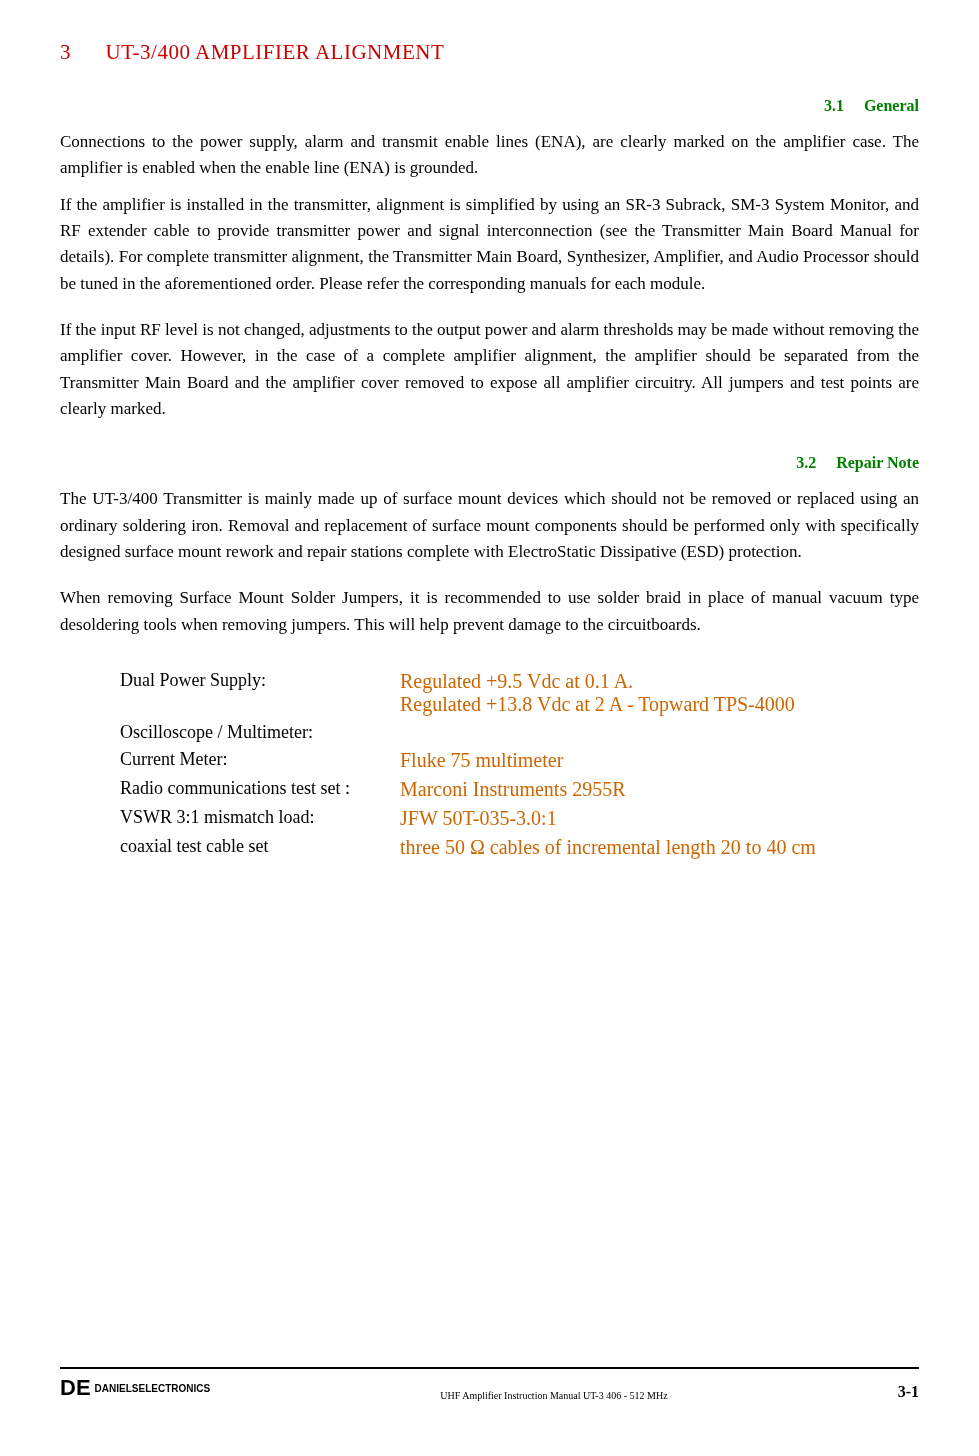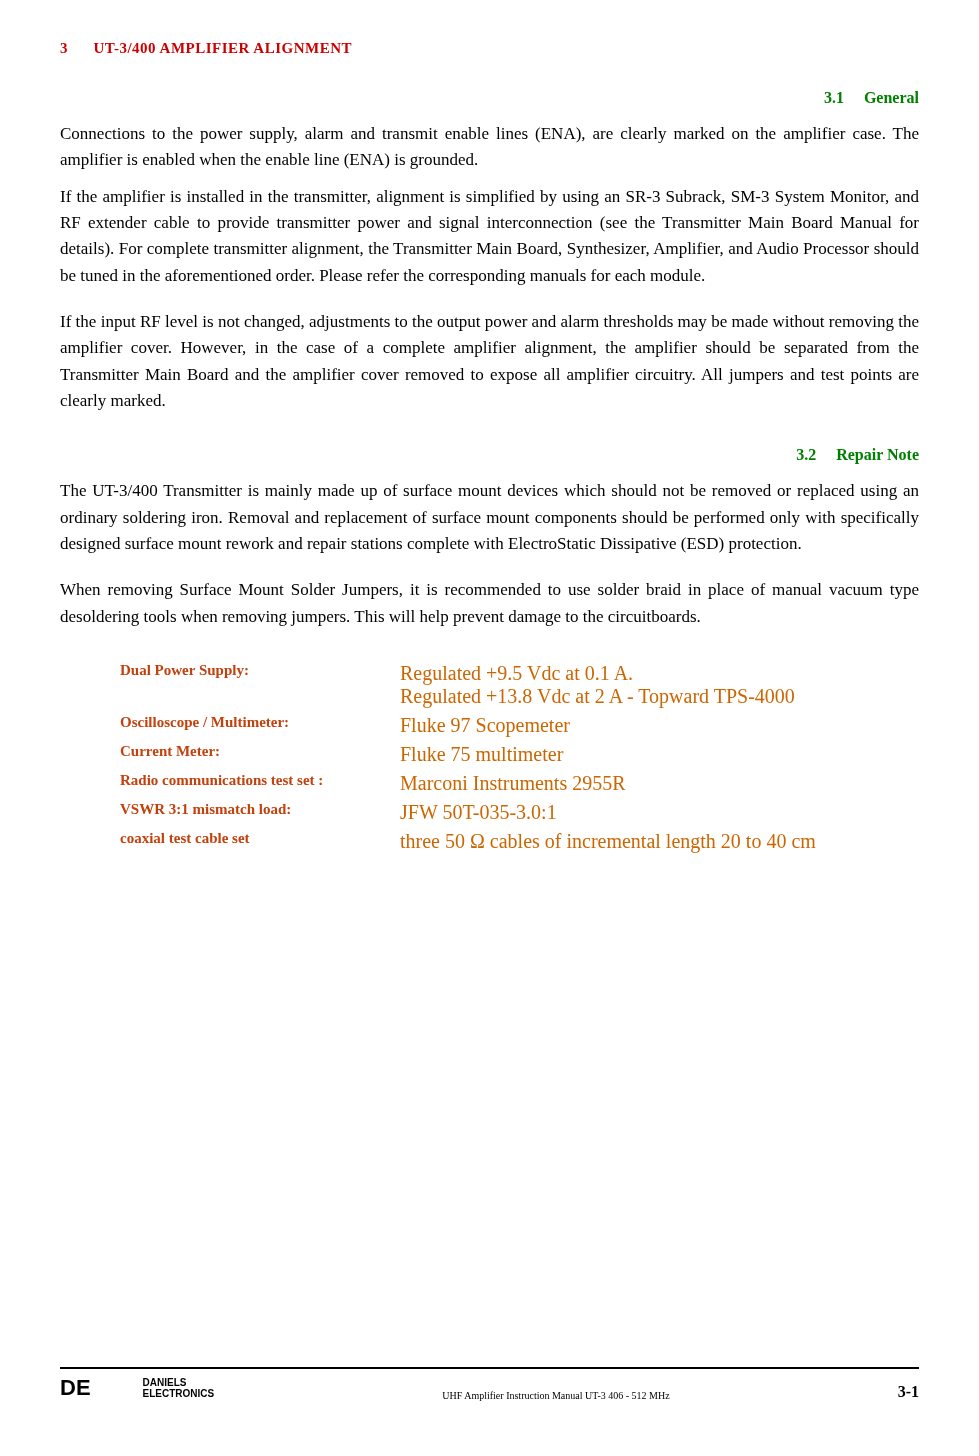--- a/index.html
+++ b/index.html
@@ -19,22 +19,22 @@
     }
 
     .page-container {
       width: 979px;
       min-height: 1456px;
       padding: 40px 60px 60px 60px;
       position: relative;
     }
 
     .chapter-title {
-      font-size: 15px;
-      font-weight: bold;
+      font-size: 21px;
+      font-weight: normal;
       color: #cc0000;
       margin-bottom: 24px;
       letter-spacing: 0.5px;
     }
 
     .section-heading {
       font-size: 16px;
       font-weight: bold;
       color: #008000;
       margin-bottom: 14px;
@@ -64,25 +64,24 @@
       width: calc(100% - 60px);
     }
 
     .equipment-row {
       display: flex;
       margin-bottom: 6px;
       align-items: flex-start;
     }
 
     .equip-label {
-      color: #c2410c;
-      font-size: 15px;
+      color: #000000;
+      font-size: 18px;
       min-width: 280px;
       flex-shrink: 0;
-      font-weight: bold;
     }
 
     .equip-value {
       color: #cc6600;
       font-size: 20px;
       flex: 1;
     }
 
     .equip-value-block {
       display: flex;
@@ -114,27 +113,25 @@
 
     .footer-de {
       font-size: 22px;
       font-weight: bold;
       color: #000000;
       font-family: Arial, sans-serif;
     }
 
     .footer-company {
       display: flex;
-      flex-direction: column;
       font-size: 10px;
       font-weight: bold;
       color: #000000;
       font-family: Arial, sans-serif;
       line-height: 1.1;
-      margin-left: 48px;
     }
 
     .footer-center {
       font-size: 10px;
       color: #000000;
       text-align: center;
       flex: 1;
       padding: 0 32px;
     }
 
@@ -187,21 +184,20 @@
       <div class="equipment-row">
         <span class="equip-label">Dual Power Supply:</span>
         <div class="equip-value-block">
           <span class="equip-value">Regulated +9.5 Vdc at 0.1  A.</span>
           <span class="equip-value">Regulated +13.8 Vdc at 2 A  - Topward TPS-4000</span>
         </div>
       </div>
 
       <div class="equipment-row">
         <span class="equip-label">Oscilloscope / Multimeter:</span>
-        <span class="equip-value">Fluke 97 Scopemeter</span>
       </div>
 
       <div class="equipment-row">
         <span class="equip-label">Current Meter:</span>
         <span class="equip-value">Fluke 75 multimeter</span>
       </div>
 
       <div class="equipment-row">
         <span class="equip-label">Radio communications test set :</span>
         <span class="equip-value">Marconi Instruments 2955R</span>

